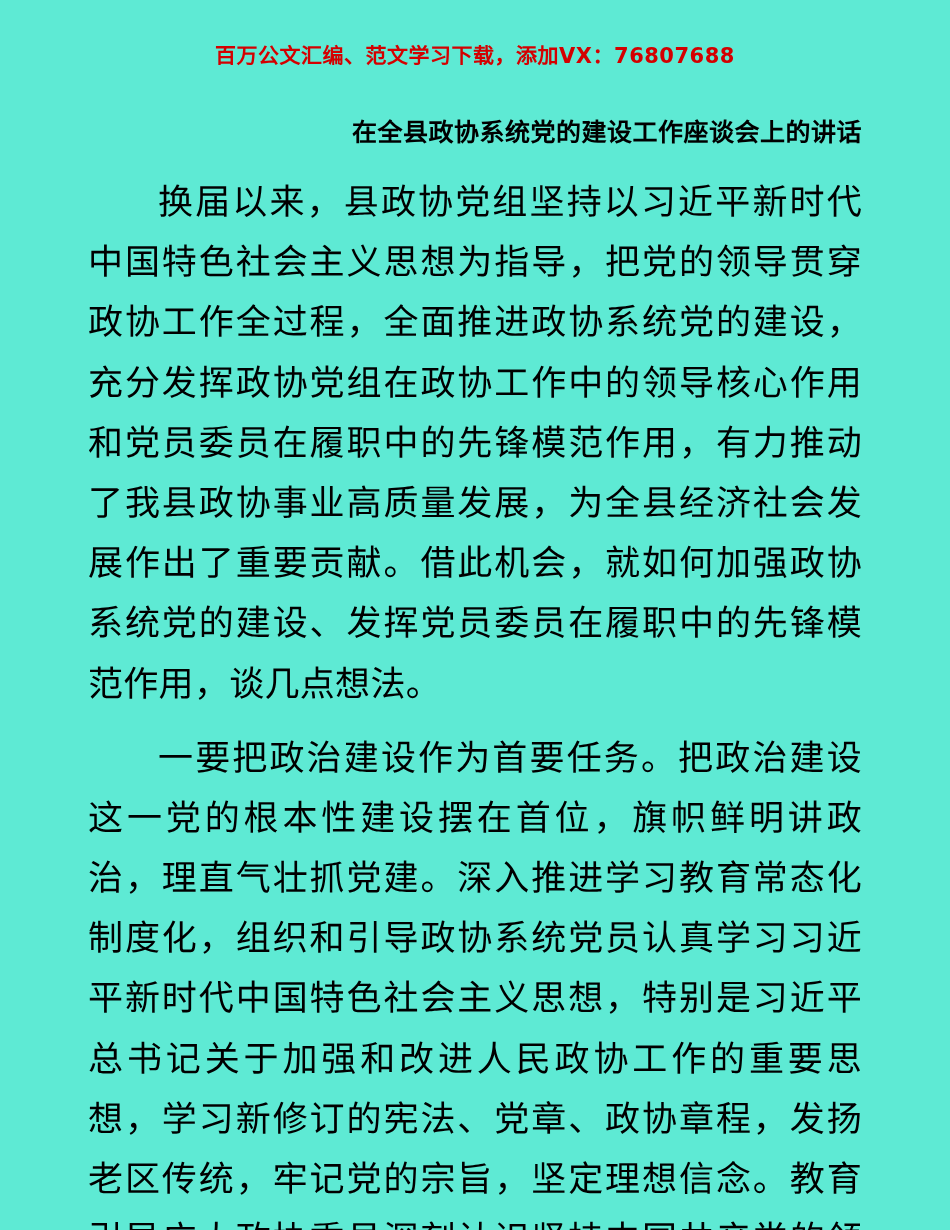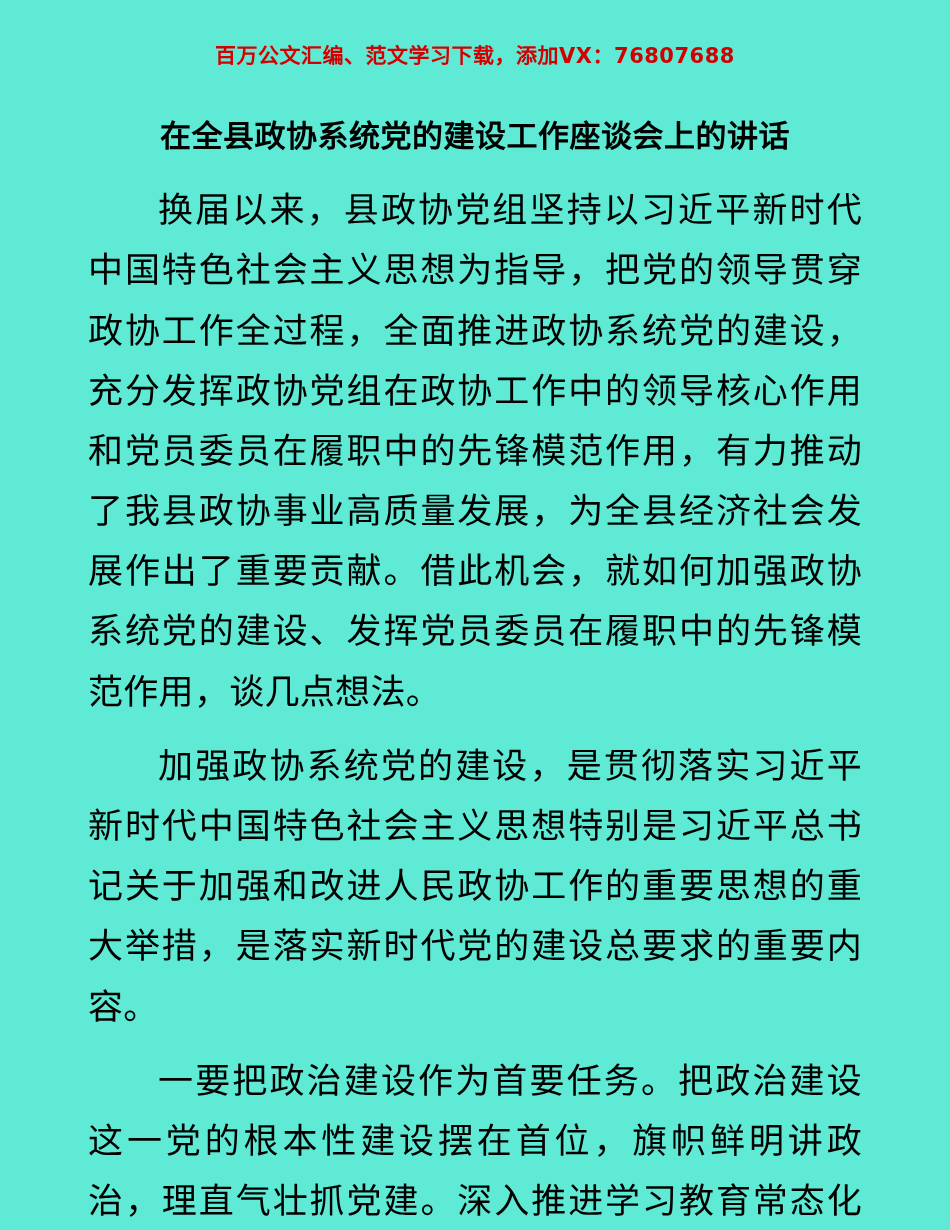--- a/index.html
+++ b/index.html
@@ -28,22 +28,22 @@
     text-align: center;
     color: #d40000;
     font-size: 21px;
     font-weight: 700;
     letter-spacing: 0.5px;
     padding-top: 42px;
     line-height: 1.3;
     white-space: nowrap;
   }
   .doc-title {
-    text-align: center;
-    font-size: 31px;
+    text-align: right;
+    font-size: 25px;
     font-weight: 700;
     color: #000000;
     margin-top: 46px;
     letter-spacing: 0.5px;
     line-height: 1.35;
   }
   .body-block {
     margin-top: 22px;
   }
   p.para {
@@ -65,17 +65,16 @@
 <body>
 
 <div class="page">
 
   <div class="promo-banner">百万公文汇编、范文学习下载，添加VX：76807688</div>
 
   <h1 class="doc-title">在全县政协系统党的建设工作座谈会上的讲话</h1>
 
   <div class="body-block">
     <p class="para">换届以来，县政协党组坚持以习近平新时代中国特色社会主义思想为指导，把党的领导贯穿政协工作全过程，全面推进政协系统党的建设，充分发挥政协党组在政协工作中的领导核心作用和党员委员在履职中的先锋模范作用，有力推动了我县政协事业高质量发展，为全县经济社会发展作出了重要贡献。借此机会，就如何加强政协系统党的建设、发挥党员委员在履职中的先锋模范作用，谈几点想法。</p>
-    <p class="para">加强政协系统党的建设，是贯彻落实习近平新时代中国特色社会主义思想特别是习近平总书记关于加强和改进人民政协工作的重要思想的重大举措，是落实新时代党的建设总要求的重要内容。</p>
     <p class="para">一要把政治建设作为首要任务。把政治建设这一党的根本性建设摆在首位，旗帜鲜明讲政治，理直气壮抓党建。深入推进学习教育常态化制度化，组织和引导政协系统党员认真学习习近平新时代中国特色社会主义思想，特别是习近平总书记关于加强和改进人民政协工作的重要思想，学习新修订的宪法、党章、政协章程，发扬老区传统，牢记党的宗旨，坚定理想信念。教育引导广大政协委员深刻认识坚持中国共产党的领导是历史的选择、人民的选择，感党恩、听党话、跟党走。</p>
   </div>
 
 </div>
 
 </body></html>

